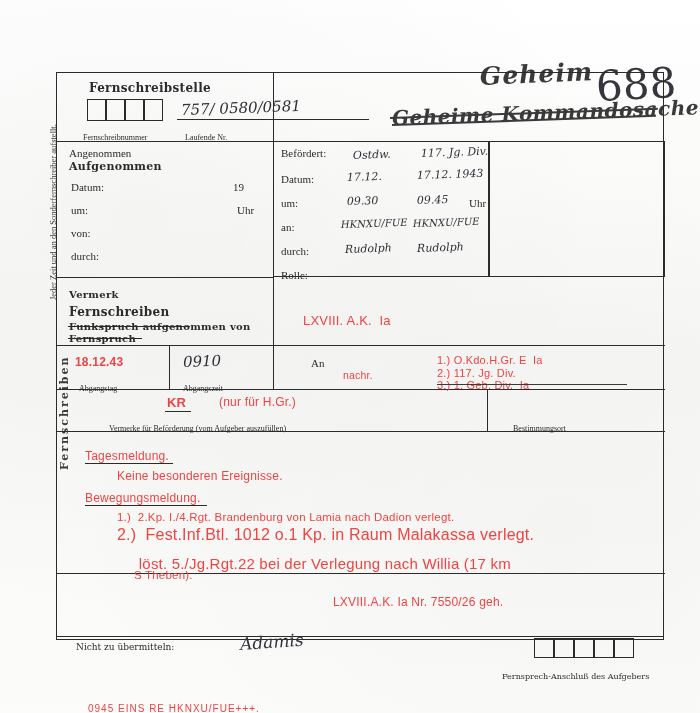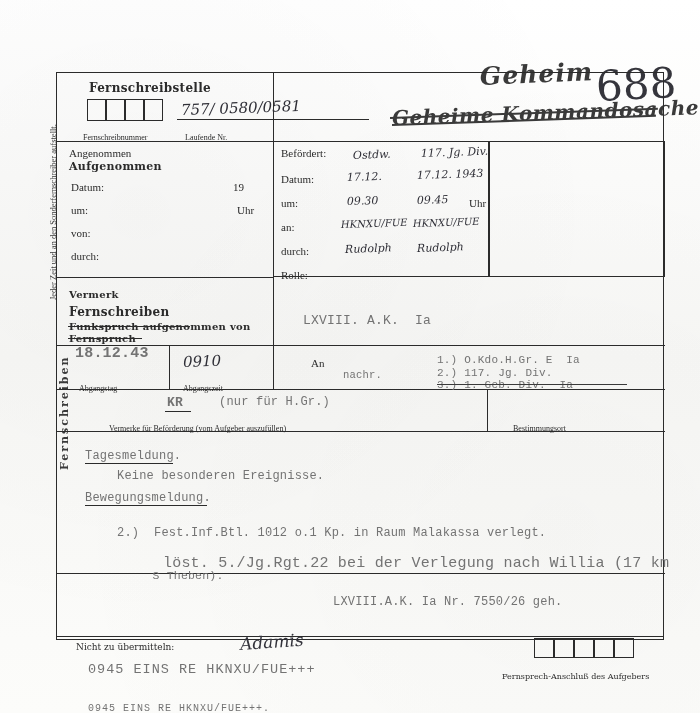--- a/index.html
+++ b/index.html
@@ -62,23 +62,23 @@
   
   .frak {
     font-family: "DejaVu Serif", serif;
     font-weight: bold;
     letter-spacing: 0.3px;
   }
 
   
   .tw {
     position: absolute;
-    font-family: Liberation Mono, monospace;
+    font-family: Liberation Sans, sans-serif;
     font-size: 11.5px;
-    color: #737373;
+    color: #ef4444;
     white-space: pre;
     letter-spacing: 0.2px;
   }
   .tw-b { font-weight: bold; }
 
   
   .hw {
     position: absolute;
     font-family: "DejaVu Serif", serif;
     font-style: italic;
@@ -262,21 +262,21 @@
 
     <div class="lbl frak" style="left:12px; top:216px; font-size:10px;">Vermerk</div>
     <div class="lbl frak" style="left:12px; top:232px; font-size:12px;">Fernschreiben</div>
     <div class="lbl frak" style="left:12px; top:248px; font-size:10px;">Funkspruch aufgenommen von</div>
     <div class="ln h" style="left:11px; top:253px; width:122px;"></div>
     <div class="lbl frak" style="left:12px; top:260px; font-size:10px;">Fernspruch</div>
     <div class="ln h" style="left:11px; top:265px; width:74px;"></div>
 
     <div class="tw" style="left:246px; top:240px; font-size:13px;">LXVIII. A.K.  Ia</div>
 
-    <div class="tw tw-b" style="left:18px; top:272px; font-size:15px;">18.12.43</div>
+    <div class="tw tw-b" style="left:18px; top:282px; font-size:12px;">18.12.43</div>
     <div class="lbl lbl-xs" style="left:22px; top:303px;">Abgangstag</div>
     <div class="hw" style="left:126px; top:280px; font-size:15px;">0910</div>
     <div class="lbl lbl-xs" style="left:126px; top:303px;">Abgangszeit</div>
 
     <div class="lbl" style="left:254px; top:284px;">An</div>
     <div class="tw" style="left:286px; top:296px; font-size:10.5px;">nachr.</div>
     <div class="tw" style="left:380px; top:281px; font-size:11px;">1.) O.Kdo.H.Gr. E  Ia</div>
     <div class="tw" style="left:380px; top:294px; font-size:11px;">2.) 117. Jg. Div.</div>
     <div class="tw" style="left:380px; top:306px; font-size:11px;">3.) 1. Geb. Div.  Ia</div>
     <div class="ln h" style="left:380px; top:311px; width:190px; background:#3a3a3a;"></div>
@@ -288,21 +288,22 @@
     <div class="lbl lbl-xs" style="left:456px; top:343px;">Bestimmungsort</div>
 
     <div class="tw" style="left:28px; top:376px; font-size:12px;">Tagesmeldung.</div>
     <div class="underline-u" style="left:28px; top:390px; width:88px;"></div>
 
     <div class="tw" style="left:60px; top:396px; font-size:12px;">Keine besonderen Ereignisse.</div>
 
     <div class="tw" style="left:28px; top:418px; font-size:12px;">Bewegungsmeldung.</div>
     <div class="underline-u" style="left:28px; top:432px; width:122px;"></div>
 
-    <div class="tw" style="left:60px; top:453px; font-size:12px;">2.)  Fest.Inf.Btl. 1012 o.1 Kp. in Raum Malakassa verlegt.</div>
+    <div class="tw" style="left:60px; top:438px; font-size:11.5px;">1.)  2.Kp. I./4.Rgt. Brandenburg von Lamia nach Dadion verlegt.</div>
+    <div class="tw" style="left:60px; top:453px; font-size:16px;">2.)  Fest.Inf.Btl. 1012 o.1 Kp. in Raum Malakassa verlegt.</div>
     <div class="tw" style="left:60px; top:482px; font-size:15px;">     löst. 5./Jg.Rgt.22 bei der Verlegung nach Willia (17 km</div>
     <div class="tw" style="left:60px; top:496px; font-size:11.5px;">     S Theben).</div>
 
     <div class="tw" style="left:276px; top:522px; font-size:12px;">LXVIII.A.K. Ia Nr. 7550/26 geh.</div>
   </div>
 
   <div class="ln h" style="left:56px; top:636px; width:608px;"></div>
 
   <div class="lbl lbl-sm" style="left:76px; top:642px; font-family:'DejaVu Serif',serif;">Nicht zu übermitteln:</div>
 
@@ -310,15 +311,14 @@
 
   <div class="boxcells" style="left:534px; top:638px;">
     <div style="width:20px;height:20px;"></div>
     <div style="width:20px;height:20px;"></div>
     <div style="width:20px;height:20px;"></div>
     <div style="width:20px;height:20px;"></div>
     <div style="width:20px;height:20px;"></div>
   </div>
   <div class="lbl lbl-xs" style="left:502px; top:664px; font-family:'DejaVu Serif',serif;">Fernsprech-Anschluß des Aufgebers</div>
 
-  <div class="tw" style="left:88px; top:662px; font-size:13.5px; letter-spacing:1px;">0945 EINS RE HKNXU/FUE+++</div>
   <div class="tw" style="left:88px; top:682px; font-size:10px; letter-spacing:1px;margin-top:21px;">0945 EINS RE HKNXU/FUE+++.</div>
 </div>
 
 </body></html>

